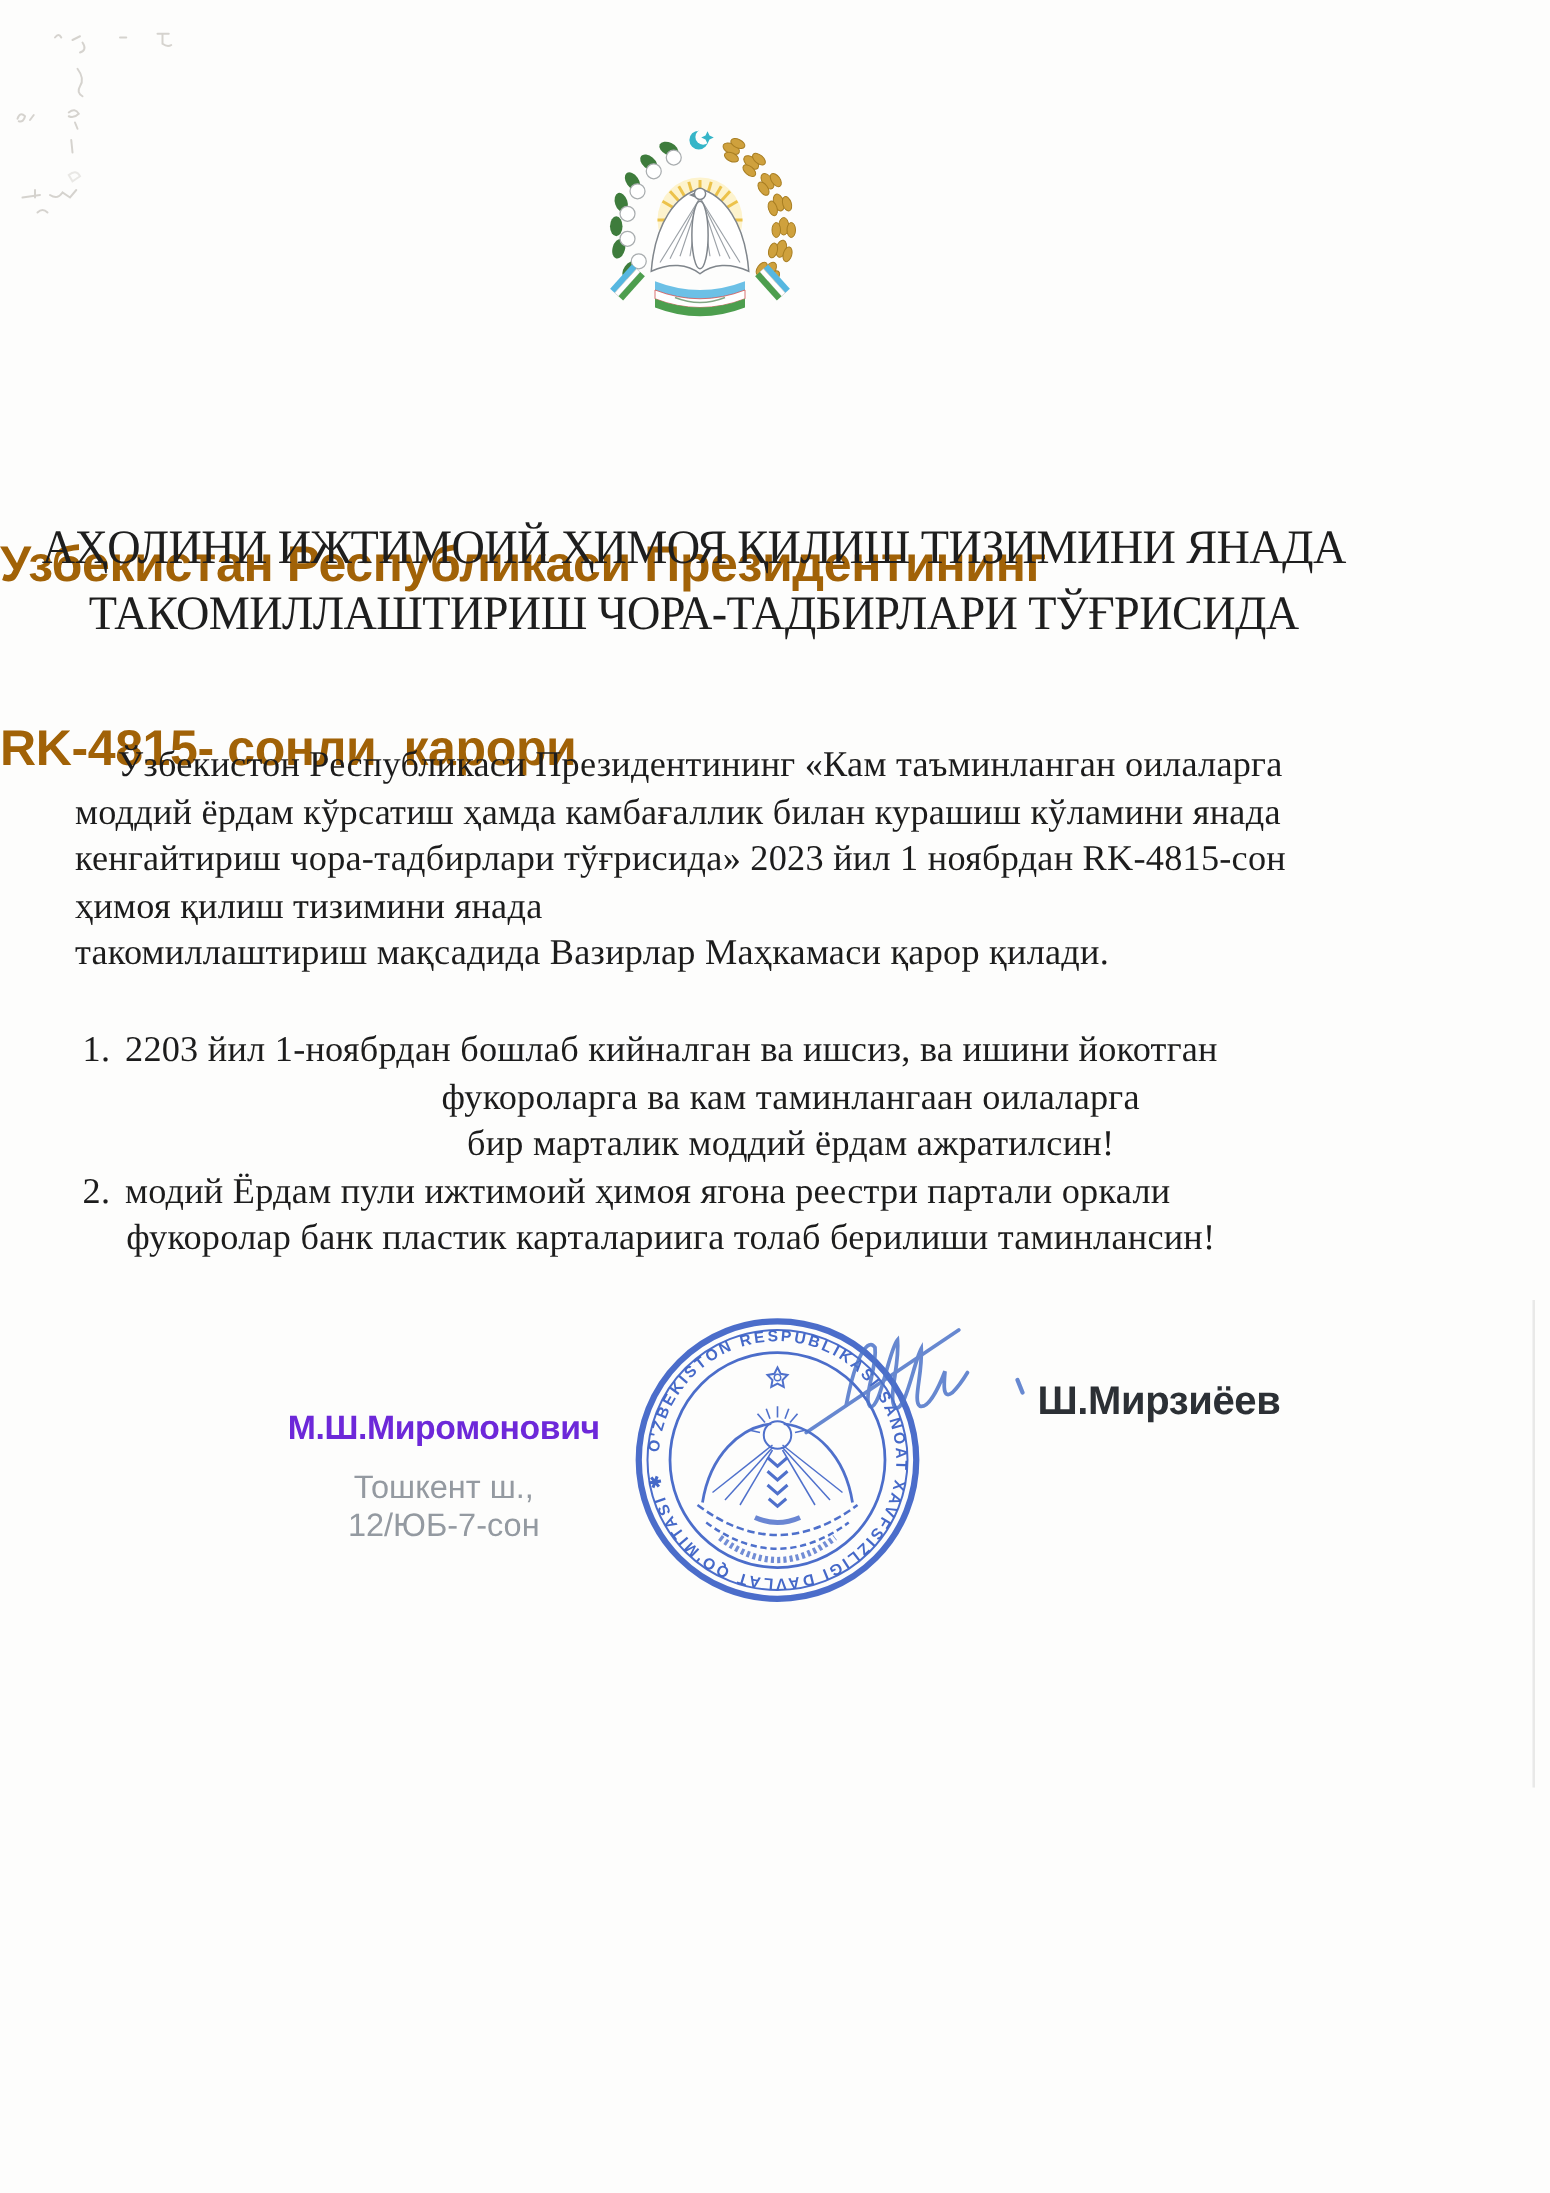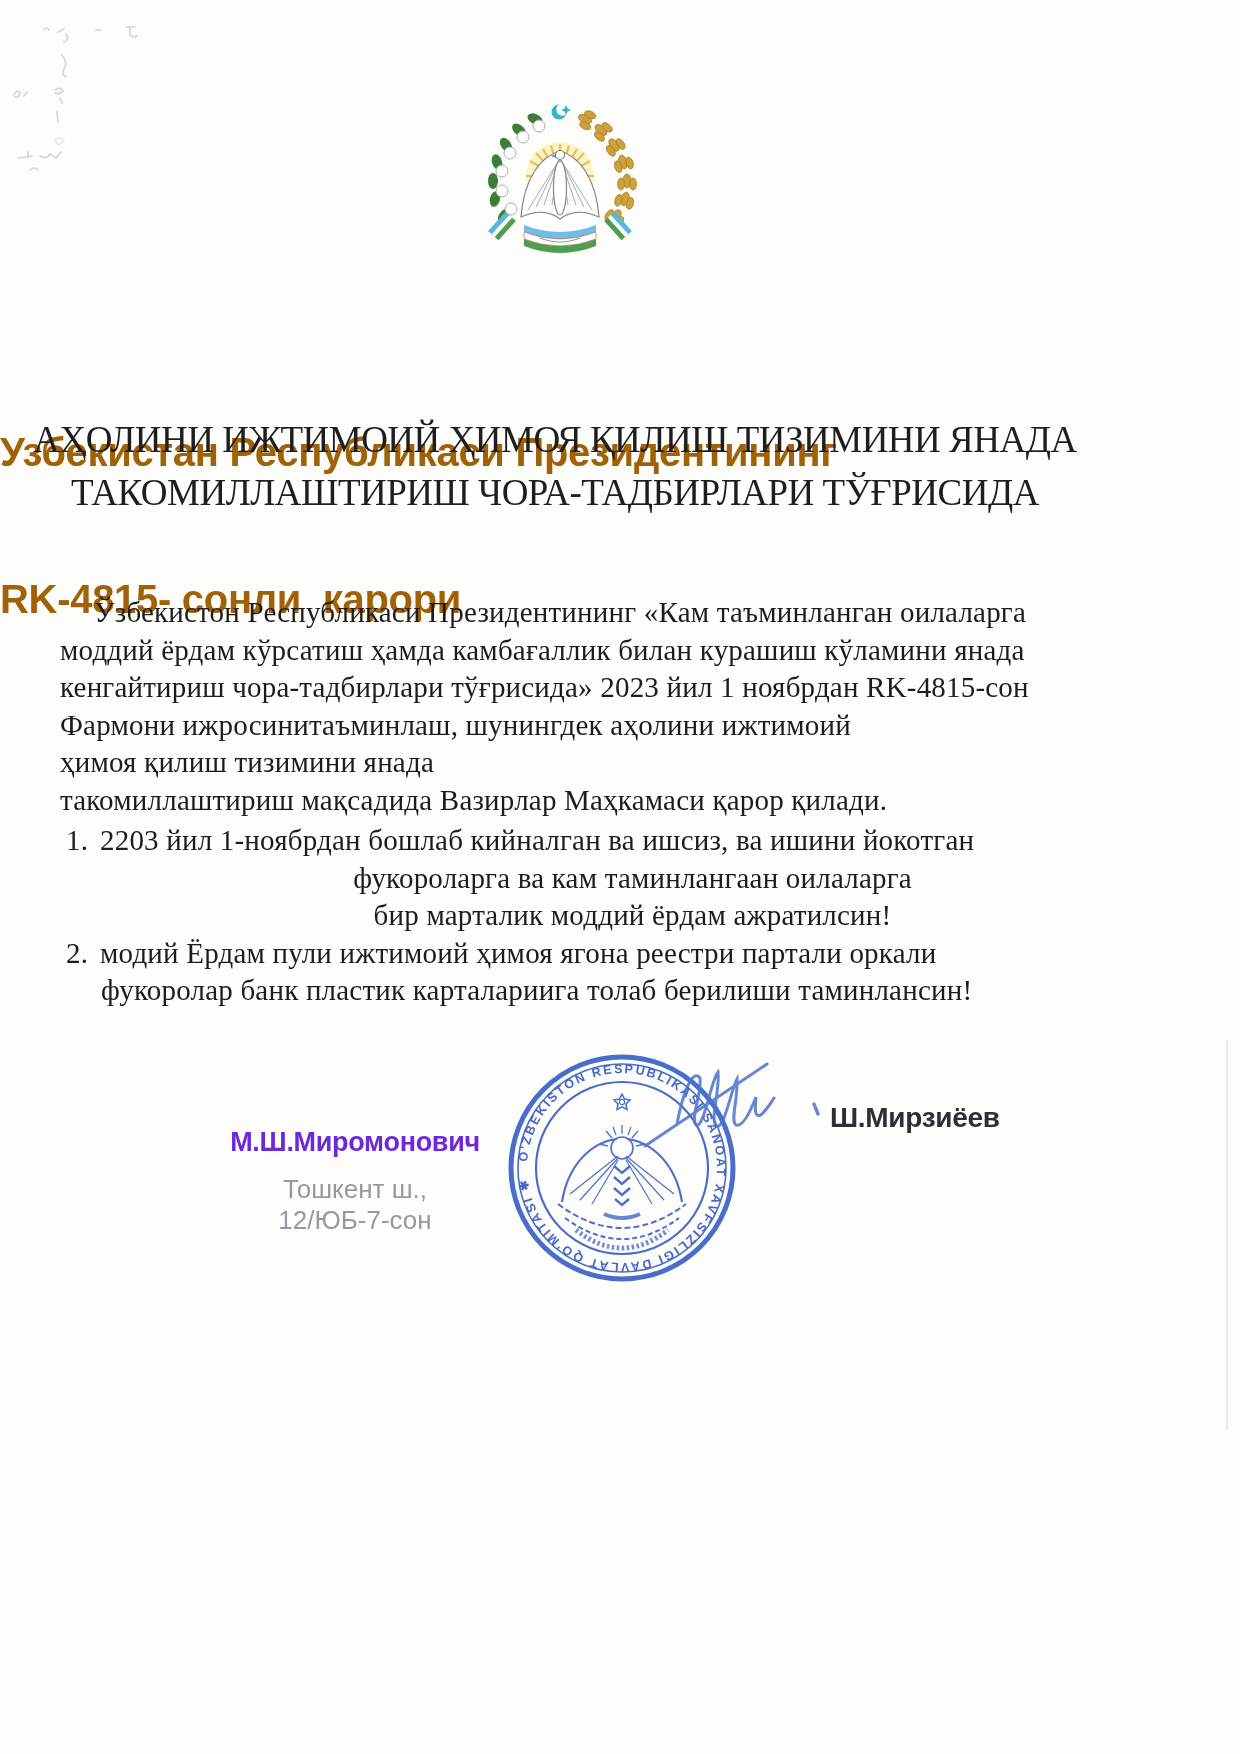--- a/index.html
+++ b/index.html
@@ -46,21 +46,21 @@
     left:225px;top:1126px;width:260px;text-align:center;
   }
   .sig-left .name{
     font-size:27px;font-weight:700;color:#6d28d9;letter-spacing:-.3px;line-height:32px;
   }
   .sig-left .muted{
     font-size:26px;font-weight:400;color:#949aa1;line-height:31px;
   }
   .sig-left .muted.first{margin-top:16px;}
   .sig-right-name{
-    left:830px;top:1102px;font-size:28px;font-weight:700;
+    left:830px;top:1102px;font-size:32px;font-weight:700;
     color:#2c3035;letter-spacing:-.3px;
   }
   
   .edge-line{left:1226px;top:1040px;width:2px;height:390px;background:#d9d9d7;opacity:.55;}
 </style>
 </head>
 <body>
 
 <div class="page">
 
@@ -214,21 +214,20 @@
 
   <div class="abs heading-block">
     <div>АҲОЛИНИ ИЖТИМОИЙ ҲИМОЯ ҚИЛИШ ТИЗИМИНИ ЯНАДА</div>
     <div>ТАКОМИЛЛАШТИРИШ ЧОРА-ТАДБИРЛАРИ ТЎҒРИСИДА</div>
   </div>
 
   <div class="abs paragraph">
     <div class="indent">Ўзбекистон Республикаси Президентининг «Кам таъминланган оилаларга</div>
     <div>моддий ёрдам кўрсатиш ҳамда камбағаллик билан курашиш кўламини янада</div>
     <div>кенгайтириш чора-тадбирлари тўғрисида» 2023 йил 1 ноябрдан RK-4815-сон</div>
-    <div>Фармони ижросинитаъминлаш, шунингдек аҳолини ижтимоий</div>
     <div>ҳимоя қилиш тизимини янада</div>
     <div>такомиллаштириш мақсадида Вазирлар Маҳкамаси қарор қилади.</div>
   </div>
 
   <div class="abs list">
     <div class="list-item">
       <span class="num">1.</span>
       <div class="li-line">2203 йил 1-ноябрдан бошлаб кийналган ва ишсиз, ва ишини йокотган</div>
       <div class="li-line cont1">фукороларга ва кам таминлангаан оилаларга</div>
       <div class="li-line cont1">бир марталик моддий ёрдам ажратилсин!</div>

